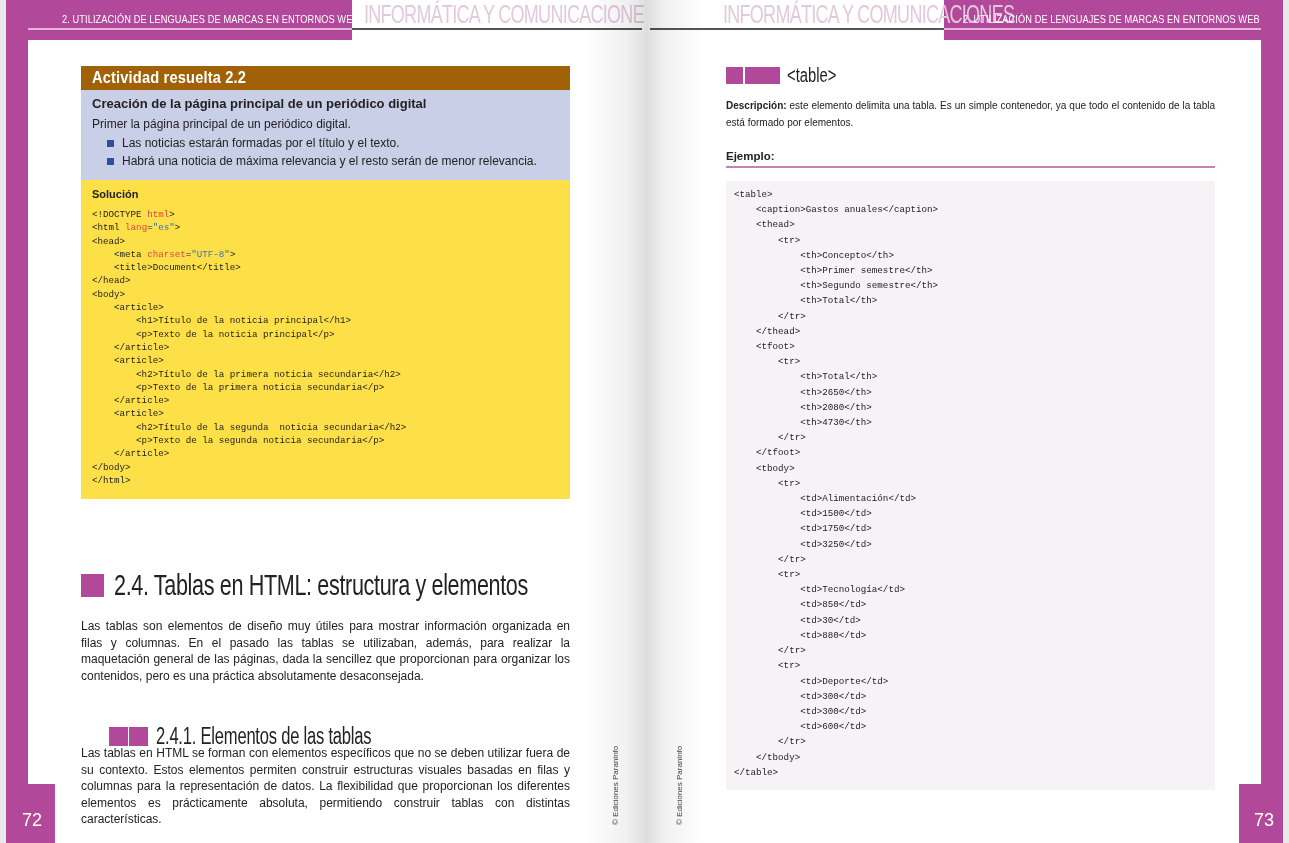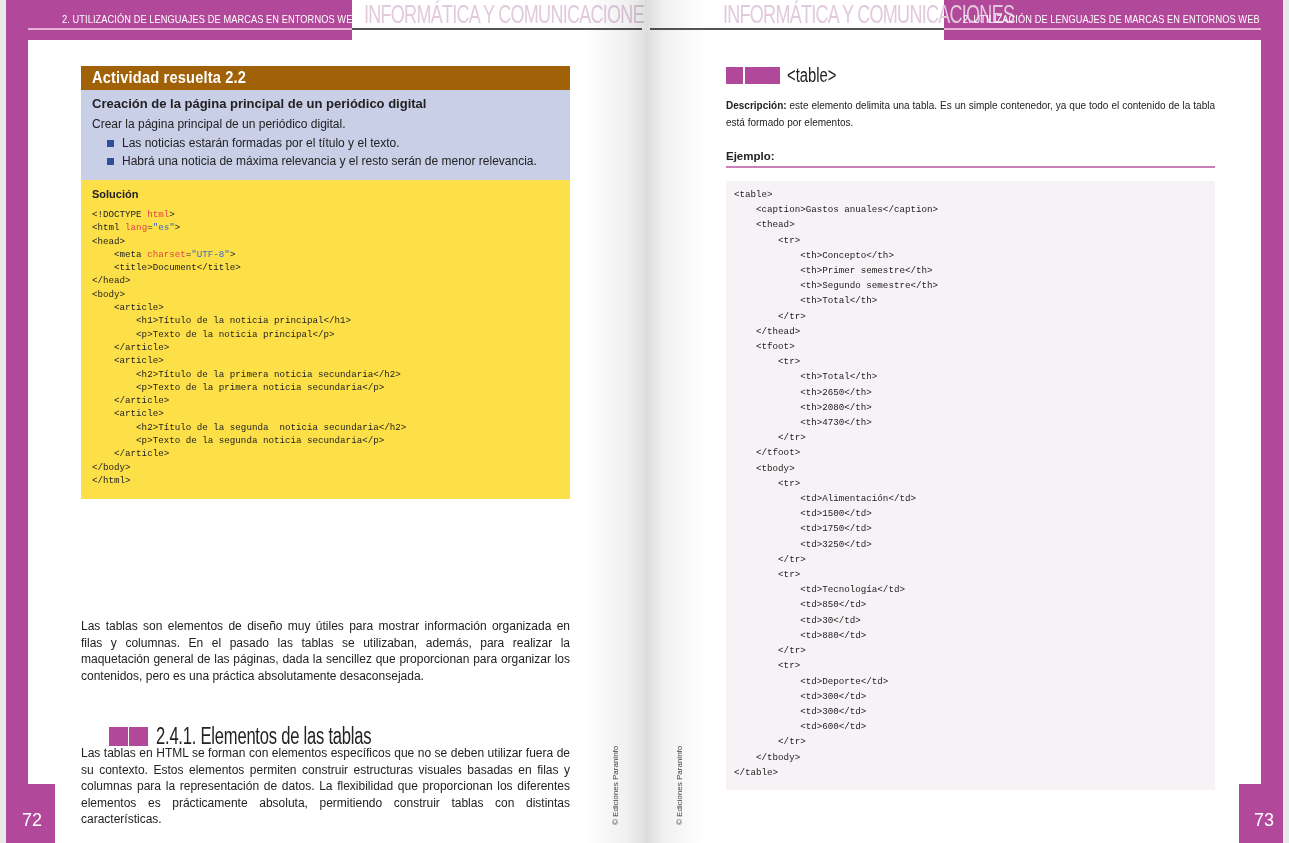--- a/index.html
+++ b/index.html
@@ -87,21 +87,21 @@
   <div class="l-pagenum-box magenta"></div>
   <div class="l-header-line"></div>
   <div class="chapter-label" style="left:62px;">2.  UTILIZACIÓN DE LENGUAJES DE MARCAS EN ENTORNOS WEB</div>
   <div class="subject-title" style="left:364px;">INFORMÁTICA Y COMUNICACIONES</div>
   <div class="page-number" style="left:22px;">72</div>
 
   <div class="activity">
     <div class="activity-head"><span>Actividad resuelta 2.2</span></div>
     <div class="activity-statement">
       <div class="activity-subtitle">Creación de la página principal de un periódico digital</div>
-      <div class="activity-text">Crear la página principal de un periódico digital.</div>
+      <div class="activity-text">Primer la página principal de un periódico digital.</div>
       <ul class="activity-bullets">
         <li><span class="bullet"></span><span>Las noticias estarán formadas por el título y el texto.</span></li>
         <li><span class="bullet"></span><span>Habrá una noticia de máxima relevancia y el resto serán de menor relevancia.</span></li>
       </ul>
     </div>
     <div class="solution">
       <div class="solution-title">Solución</div>
       <div class="code"><span>&lt;!DOCTYPE </span><span class="c-red">html</span><span>&gt;</span>
 <span>&lt;html </span><span class="c-red">lang</span><span>=</span><span class="c-blue">"es"</span><span>&gt;</span>
 <span>&lt;head&gt;</span>
@@ -119,20 +119,24 @@
 <span>    &lt;/article&gt;</span>
 <span>    &lt;article&gt;</span>
 <span>        &lt;h2&gt;Título de la segunda  noticia secundaria&lt;/h2&gt;</span>
 <span>        &lt;p&gt;Texto de la segunda noticia secundaria&lt;/p&gt;</span>
 <span>    &lt;/article&gt;</span>
 <span>&lt;/body&gt;</span>
 <span>&lt;/html&gt;</span></div>
     </div>
   </div>
 
+  <div class="h2">
+    <span class="sq"></span>
+    <span class="h2-title">2.4. Tablas en HTML: estructura y elementos</span>
+  </div>
   <div class="para" style="top:618px;">Las tablas son elementos de diseño muy útiles para mostrar información organizada en filas y columnas. En el pasado las tablas se utilizaban, además, para realizar la maquetación general de las páginas, dada la sencillez que proporcionan para organizar los contenidos, pero es una práctica absolutamente desaconsejada.</div>
 
   <div class="h3">
     <span class="sq3"></span>
     <span class="sq3"></span>
     <span class="h3-title">2.4.1. Elementos de las tablas</span>
   </div>
   <div class="para" style="top:745px;">Las tablas en HTML se forman con elementos específicos que no se deben utilizar fuera de su contexto. Estos elementos permiten construir estructuras visuales basadas en filas y columnas para la representación de datos. La flexibilidad que proporcionan los diferentes elementos es prácticamente absoluta, permitiendo construir tablas con distintas características.</div>
 
   <div class="copyright" style="left:611px; top:825px;">© Ediciones Paraninfo</div>

